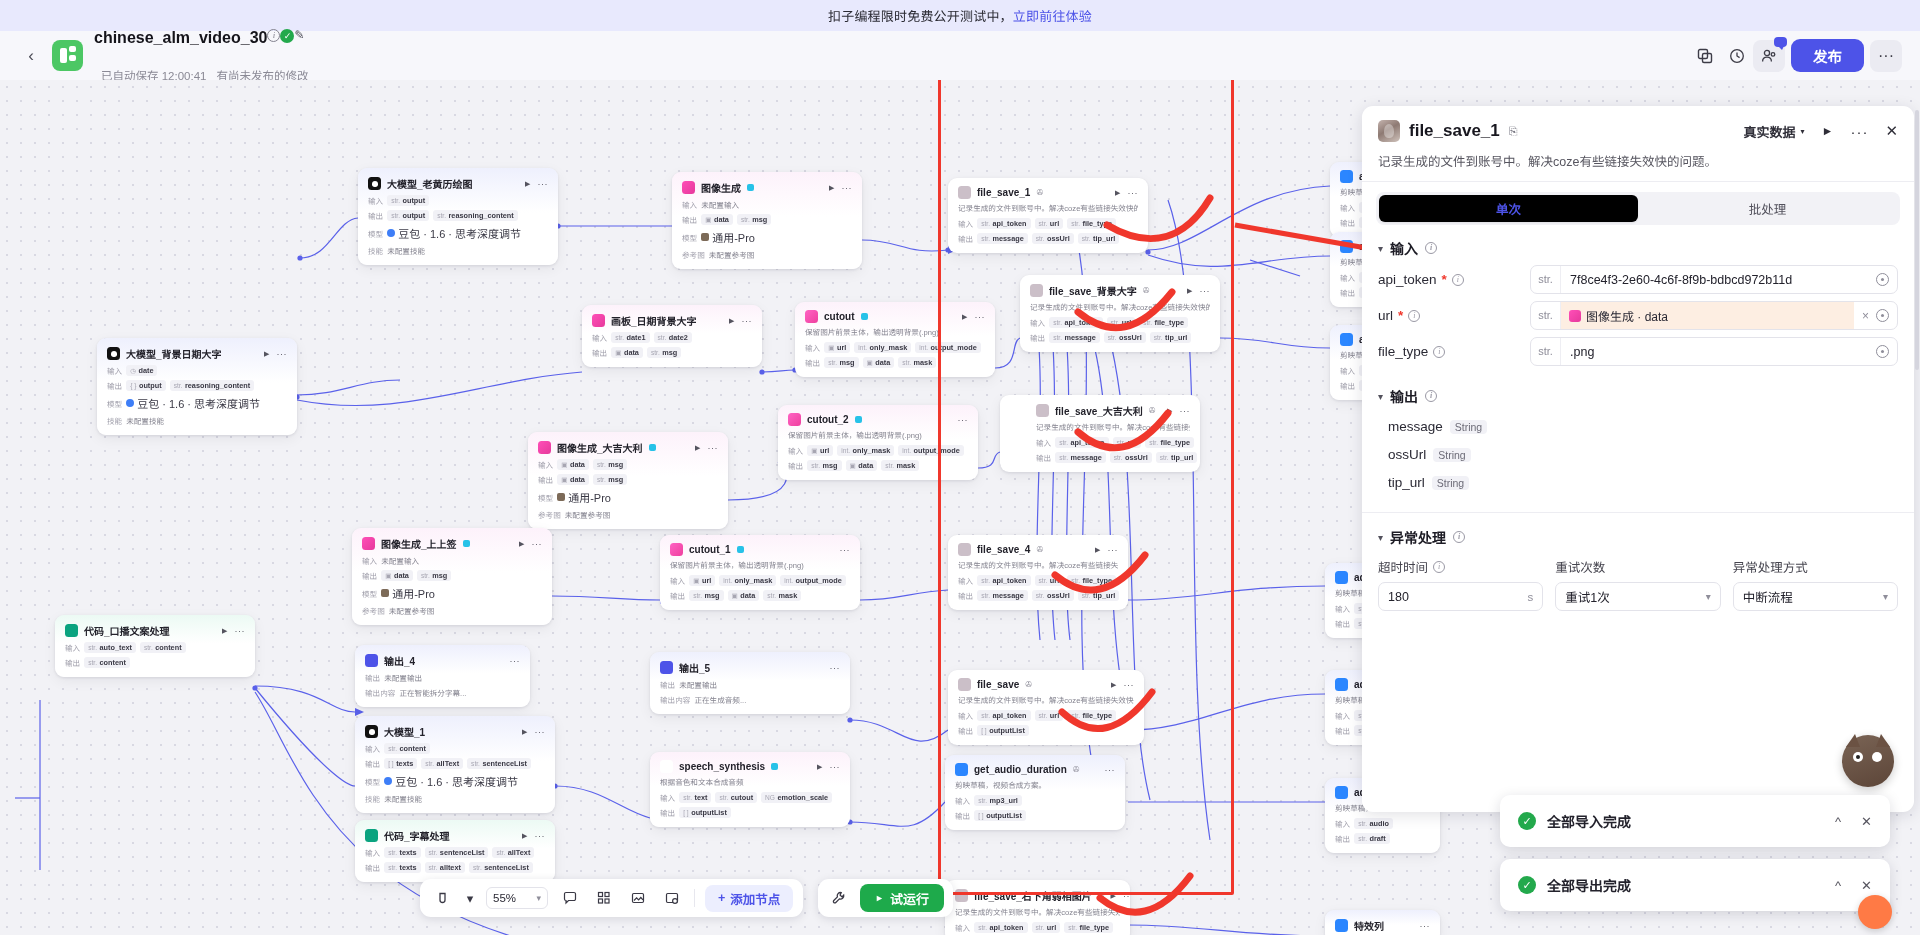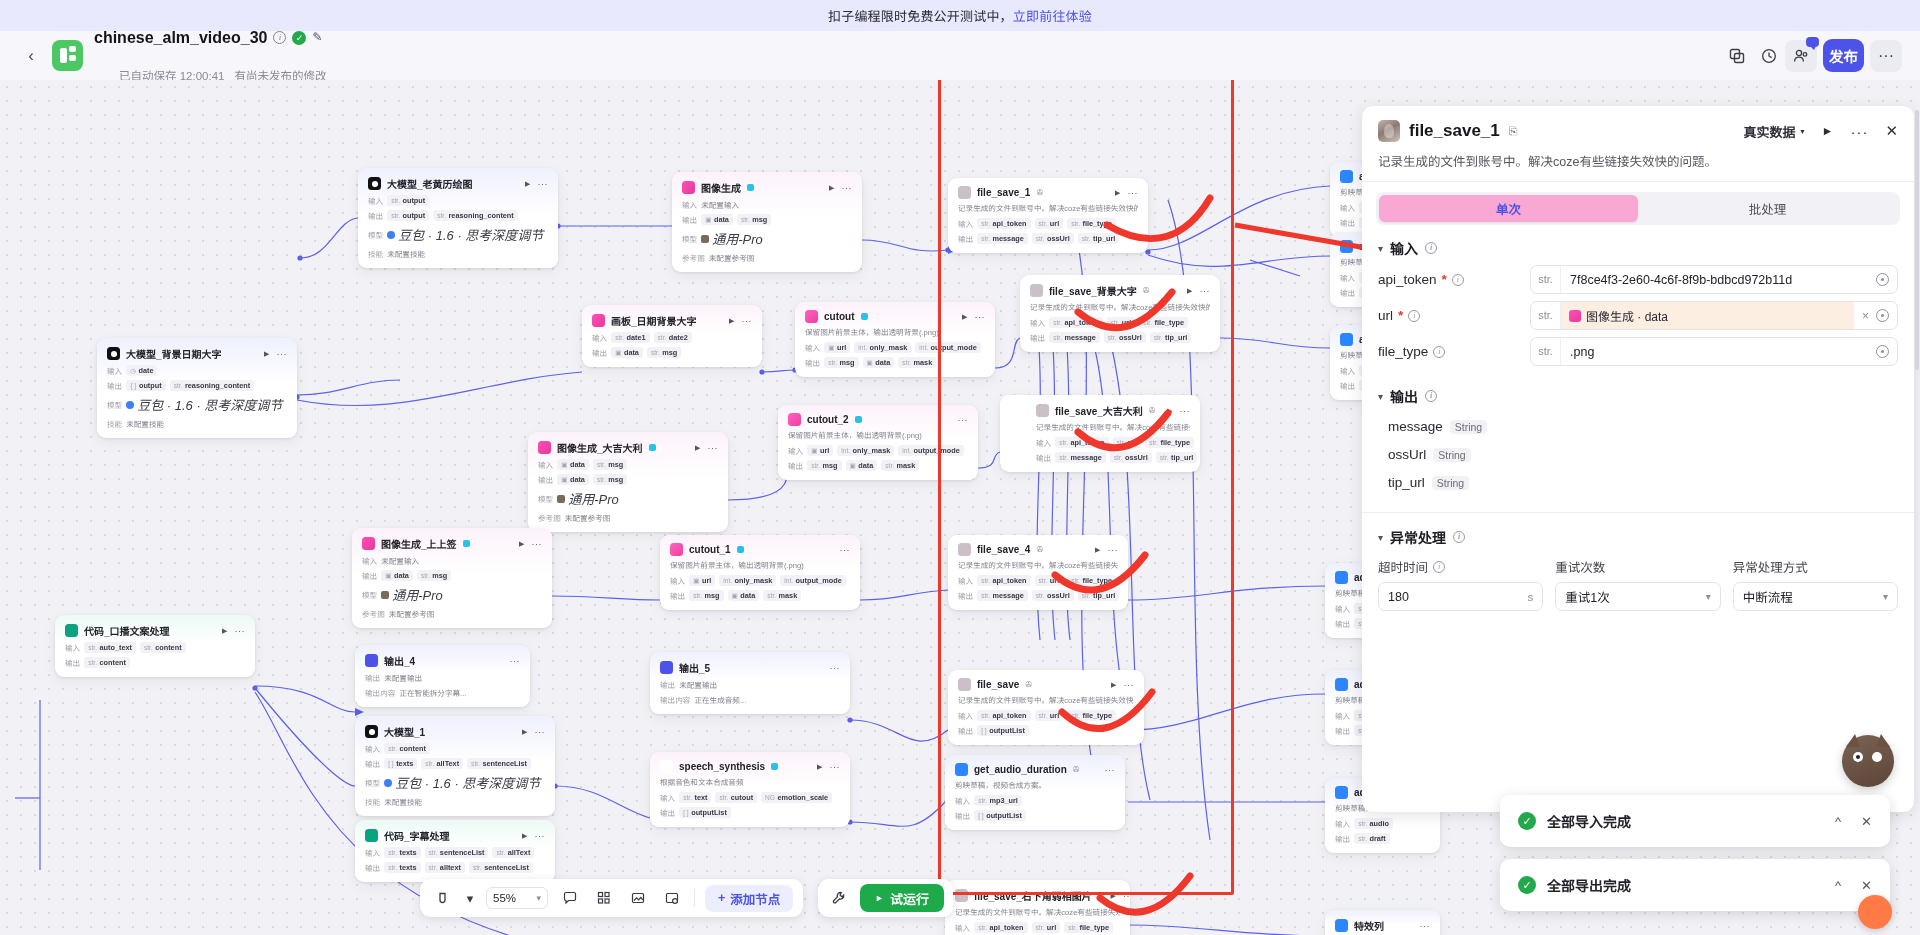--- a/index.html
+++ b/index.html
@@ -33,39 +33,39 @@
   .app-logo::before {
     content:""; position:absolute; left:8px; top:8px; width:7px; height:15px;
     background:#fff; border-radius:2px;
   }
   .app-logo::after {
     content:""; position:absolute; left:17px; top:6px; width:7px; height:6px;
     background:#fff; border-radius:2px;
     box-shadow: 0 9px 0 0 #fff;
   }
   .title-wrap { margin-left: 11px; display:flex; flex-direction:column; justify-content:center; }
-  .title-row { display:flex; align-items:center; gap:6px; }
+  .title-row { display:flex; align-items:flex-start; }
   .title-row .ttl { font-size: 16px; font-weight: 700; color:#15141a; }
   .ic-info { width:13px;height:13px;border:1.3px solid #84838f;border-radius:50%;
     font-size:9px;line-height:11px;text-align:center;color:#84838f; font-style:italic; font-family:"Liberation Serif",serif;}
   .badge-ok { width:14px;height:14px;border-radius:50%;background:#23a94c;color:#fff;
     font-size:9px;line-height:14px;text-align:center; }
   .ic-edit { width:14px;height:14px;color:#4a4a55;font-size:12px;line-height:13px; cursor:pointer;}
   .sub-row { display:flex; align-items:center; gap:10px; margin-top:20px;justify-content:flex-end; }
   .sub-row span { font-size:11.5px; color:#8a8995; }
   .spacer { flex: 1; }
   .hd-icon {
     width: 32px; height: 32px; border-radius:8px; display:flex;align-items:center;justify-content:center;
     color:#3d3c47; cursor:pointer; position:relative; font-size:16px;
   }
   .hd-icon.filled { background:#ebebf2; }
   .hd-icon .dot-badge { position:absolute; top:-3px; right:-2px; width:13px;height:10px;border-radius:4px;background:#4d53e8;}
   .hd-icon .dot-badge::after{content:"";position:absolute;left:4px;top:9px;border-left:4px solid transparent;border-right:2px solid transparent;border-top:4px solid #4d53e8;}
   .publish-btn {
-    height:33px; padding:0 6px; border-radius:9px; background:#4d53e8; color:#fff;
+    height:33px; padding:0 22px; border-radius:9px; background:#4d53e8; color:#fff;
     font-size:14.5px; font-weight:700; display:flex;align-items:center;justify-content:center;
     cursor:pointer; margin:0 6px;
   }
 
   
   .canvas {
     position:absolute; top:80px; left:0; width:1920px; height:855px;
     background-color:#f2f2f6;
     background-image: radial-gradient(#d8d8e2 1px, transparent 1px);
     background-size: 14px 14px;
@@ -104,21 +104,21 @@
   .n-desc { margin-top:5px; font-size:7.6px; color:#84838f; line-height:1.35; white-space:nowrap; overflow:hidden; }
   .n-row { margin-top:4px; display:flex; align-items:center; gap:4px; white-space:nowrap; }
   .n-lab { font-size:7.6px; color:#a09fab; flex:none; }
   .chip {
     background:#f1f1f6; border-radius:3px; padding:1px 4px; font-size:7.3px; color:#3a3945;
     display:inline-flex; align-items:center; gap:2.5px; white-space:nowrap;
   }
   .chip .ty { color:#a7a6b2; font-size:6.6px; }
   .chip b { font-weight:700; }
   .n-plain { font-size:7.6px; color:#84838f; }
-  .n-model { font-size:13px; color:#3a3945; display:flex;align-items:center;gap:3px;font-style:italic; }
+  .n-model { font-size:11px; color:#3a3945; display:flex;align-items:center;gap:3px; }
   .dou { width:8px;height:8px;border-radius:50%;background:#3e7ef7; flex:none;}
 
   
   .red-rect {
     position:absolute; border:3px solid #f0372c; border-radius:2px; pointer-events:none;
   }
   .overlay-draw { position:absolute; inset:0; width:1920px; height:855px; pointer-events:none; }
   .red-note {
     position:absolute; color:#f0372c; font-size:21px; font-weight:700; white-space:nowrap;
     font-family:"Liberation Sans", sans-serif;
@@ -143,21 +143,21 @@
   .caret { font-size:8px; }
   .p-run { font-size:12px; cursor:pointer; }
   .p-more { font-size:15px; letter-spacing:1px; cursor:pointer; }
   .p-close { font-size:15px; cursor:pointer; }
   .p-desc { margin-top:9px; font-size:12.5px; color:#56555f; }
   .p-divider { height:1px; background:#ededf2; }
 
   .seg-wrap { margin:10px 14px 0 14px; background:#f2f2f6; border-radius:8px; display:flex; padding:3px; }
   .seg { flex:1; height:27px; border-radius:6px; display:flex;align-items:center;justify-content:center;
     font-size:12.5px; color:#53525d; cursor:pointer; }
-  .seg.active { background:#f9a8d4; color:#4d53e8; font-weight:700; box-shadow:0 1px 2px rgba(0,0,0,.08); }
+  .seg.active { background:#000000; color:#4d53e8; font-weight:700; box-shadow:0 1px 2px rgba(0,0,0,.08); }
 
   .sec { padding: 13px 16px 0 16px; }
   .sec-title { display:flex; align-items:center; gap:7px; font-size:14px; font-weight:700; color:#1d1c25; }
   .sec-title .chev { font-size:10px; color:#53525d; }
   .i-info { width:12px;height:12px;border:1.2px solid #9a99a5;border-radius:50%;
      font-size:8px;line-height:10px;text-align:center;color:#9a99a5;font-style:italic;font-family:"Liberation Serif",serif; flex:none;}
   .tbl-head { display:flex; margin-top:10px; font-size:12px; color:#9a99a5; }
   .tbl-head .c1 { width:152px; }
   .frow { display:flex; align-items:center; margin-top:7px; }
   .fname { width:152px; font-size:13.5px; color:#2a2934; display:flex;align-items:center;gap:5px; }

